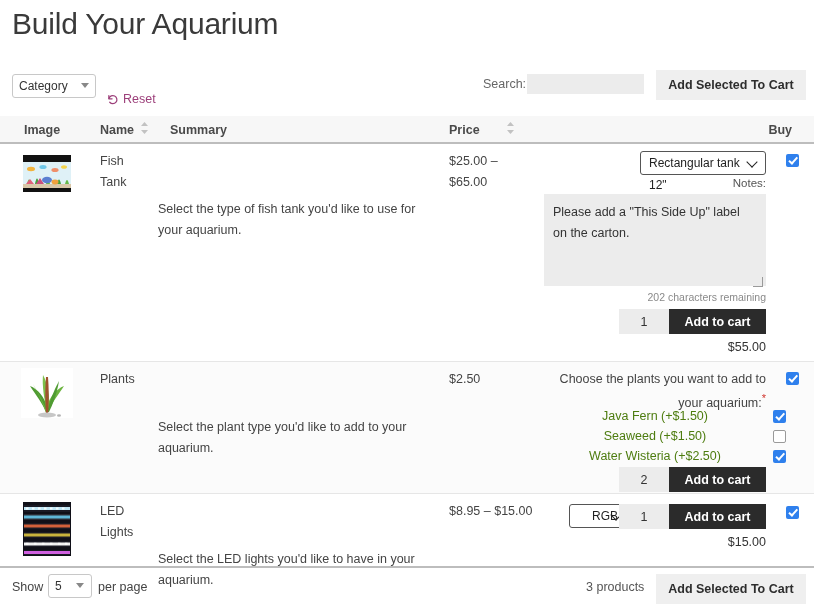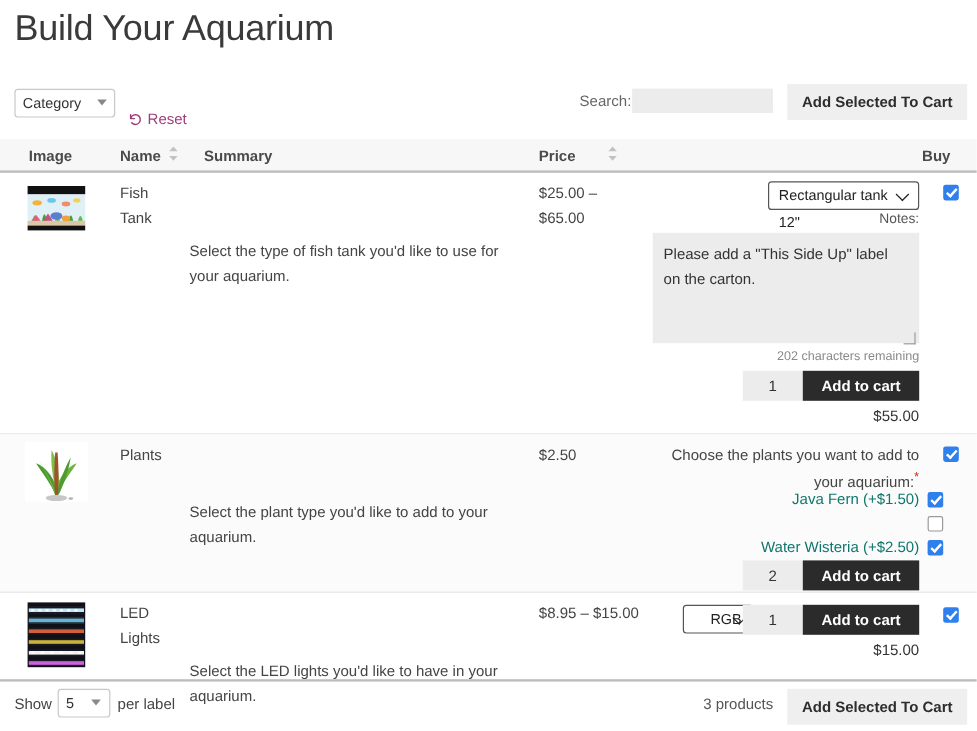--- a/index.html
+++ b/index.html
@@ -154,21 +154,21 @@
     background: #2b2b2b; color: #ffffff; border: none;
     font-size: 12.5px; font-weight: bold;
     font-family: "Liberation Sans", sans-serif;
     cursor: pointer;
   }
   .total { position: absolute; font-size: 12.5px; color: #333; text-align: right; }
 
   
   .opt-title { position: absolute; font-size: 12.5px; color: #444; text-align: right; line-height: 19px; }
   .req-star { color: #d0342c; font-size: 11px; vertical-align: super; }
-  .opt-row { position: absolute; font-size: 12.5px; color: #0f766e; text-align: right; }
+  .opt-row { position: absolute; font-size: 12.5px; color: #4d7c0f; text-align: center; }
 
   
   .footer-sep { position: absolute; left: 0; top: 566px; width: 814px; height: 2px; background: #bdbdbd; }
   .footer { position: absolute; left: 0; top: 566px; width: 646px; height: 43px; }
   .show-label { position: absolute; left: 12px; top: 14px; font-size: 12.5px; color: #444; }
   .perpage-select {
     position: absolute; left: 48px; top: 8px;
     width: 44px; height: 24px;
     border: 1px solid #c8c8c8; border-radius: 3px; background: #fff;
     font-size: 12px; color: #333; padding: 0 16px 0 6px; line-height: 22px;
@@ -306,20 +306,23 @@
 
       <div class="opt-title" style="right:48px; top:8px; width:222px;">
         <span>Choose the plants you want to add to your aquarium:</span><span class="req-star">*</span>
       </div>
 
       <div class="opt-row" style="right:48px; top:47px; width:222px;">
         <span>Java Fern (+$1.50)</span>
       </div>
       <div class="cb" style="right:28px; top:48px;"></div>
 
+      <div class="opt-row" style="right:48px; top:67px; width:222px;">
+        <span>Seaweed (+$1.50)</span>
+      </div>
       <div class="cb unchecked" style="right:28px; top:68px;"></div>
 
       <div class="opt-row" style="right:48px; top:87px; width:222px;">
         <span>Water Wisteria (+$2.50)</span>
       </div>
       <div class="cb" style="right:28px; top:88px;"></div>
 
       <input class="qty" style="right: 145px; top: 105px;" value="2">
       <button class="btn-cart" style="right:48px; top:105px;">Add to cart</button>
     </div>
@@ -375,18 +378,18 @@
 
       <div class="total" style="right:48px; top:41px; width:222px;">$15.00</div>
     </div>
   </div>
 
   <div class="footer-sep"></div>
   <div class="footer">
     <div class="show-label">Show</div>
     <div class="perpage-select">5</div>
     <div class="perpage-caret"></div>
-    <div class="perpage-label">per label</div>
+    <div class="perpage-label">per page</div>
     <div class="prod-count">3 products</div>
     <button class="btn-add-selected-bot">Add Selected To Cart</button>
   </div>
 
 </div>
 
 </body></html>

